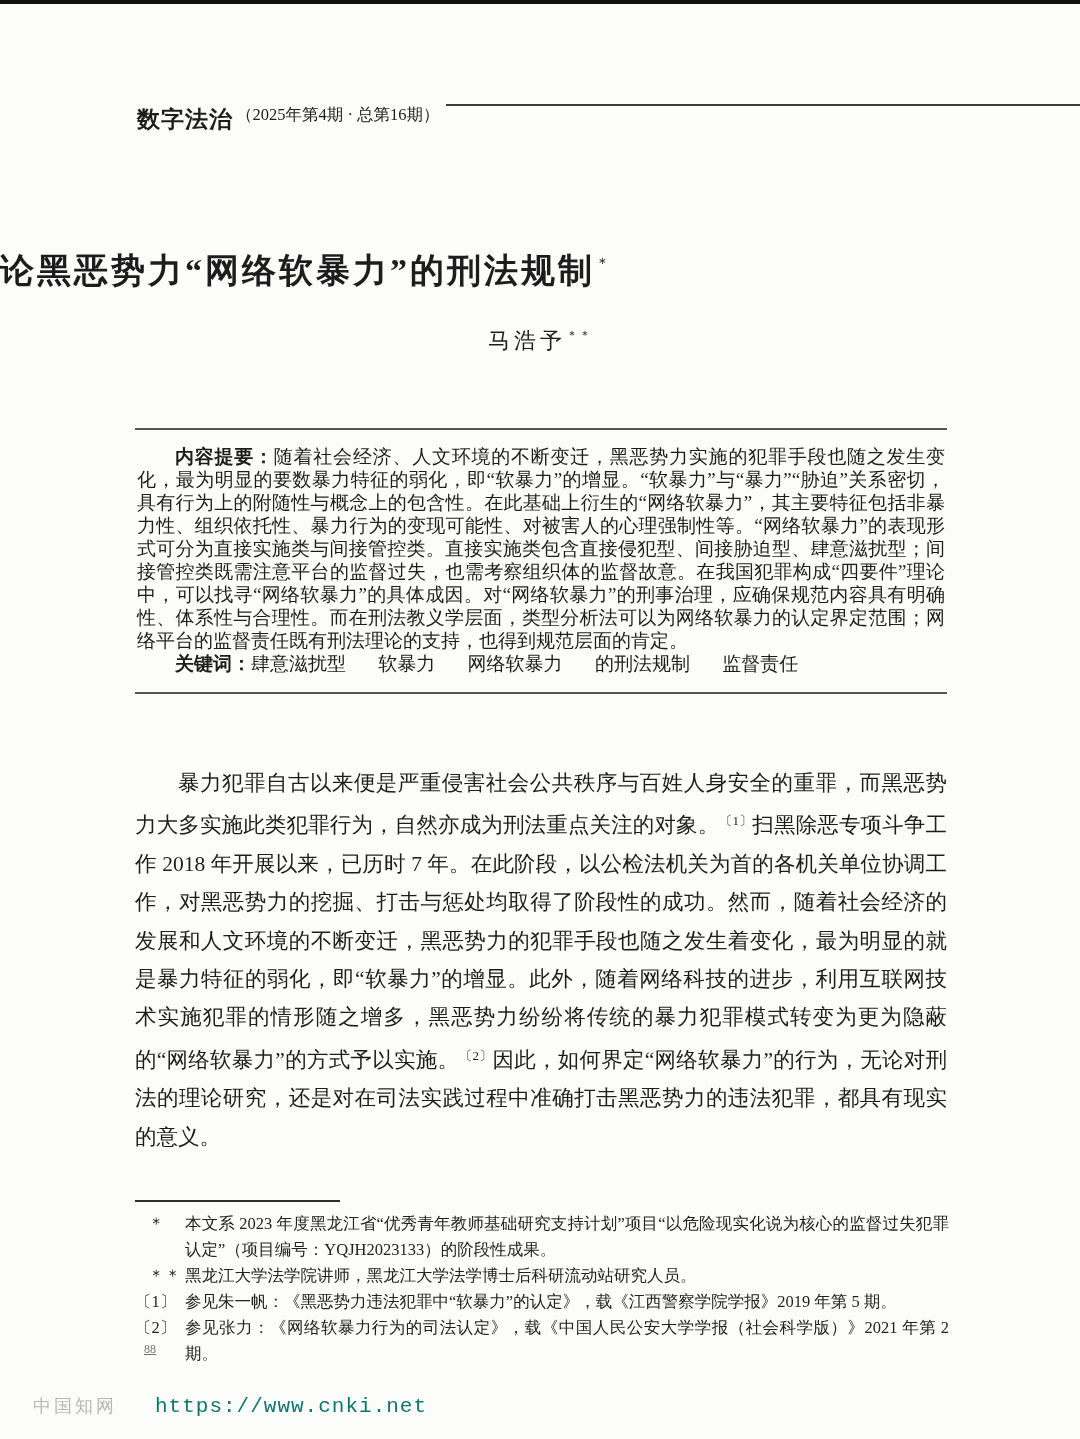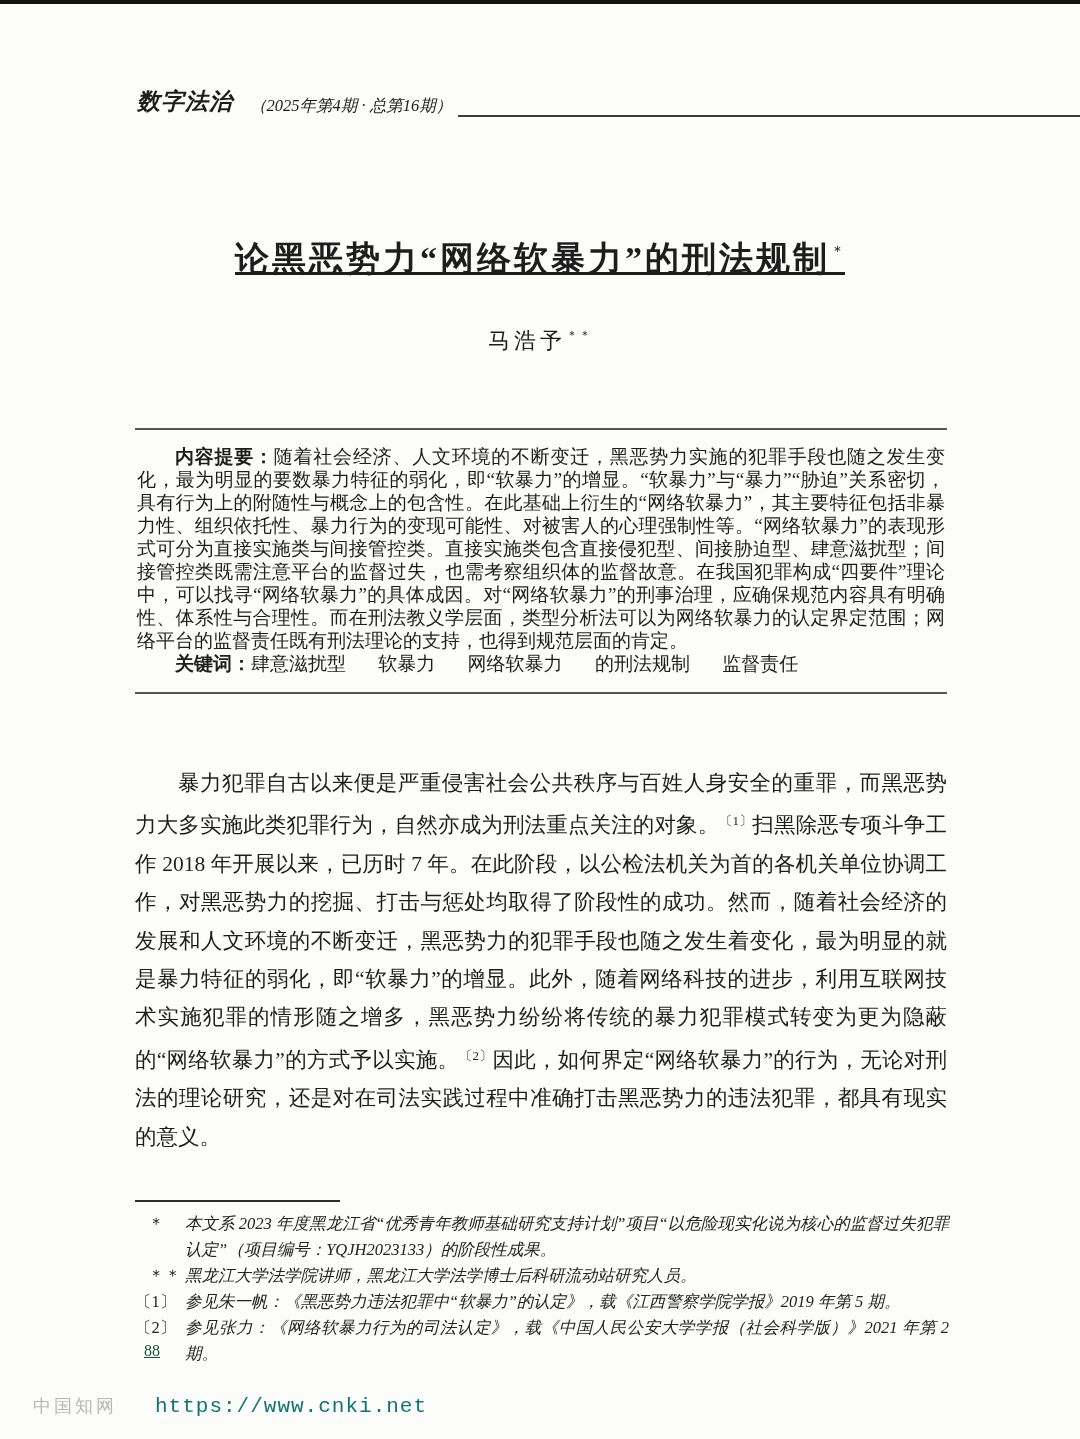--- a/index.html
+++ b/index.html
@@ -4,27 +4,27 @@
 <style>
   * { margin:0; padding:0; box-sizing:border-box; }
   html,body { background:#e9e9e7; }
   .page {
     position:relative; width:1080px; height:1439px; margin:0 auto;
     background:#fcfcfb; color:#1d1d1d; overflow:hidden;
     font-family:"Liberation Serif", serif;
   }
   .top-bar { position:absolute; top:0; left:0; width:1080px; height:4px; background:#111; }
 
-  .journal-header { position:absolute; top:86px; left:137px; right:0; display:flex; align-items:flex-end;font-style:italic; }
+  .journal-header { position:absolute; top:104px; left:137px; right:0; display:flex; align-items:flex-start; }
   .journal-name { font-family:"Liberation Sans", sans-serif; font-weight:bold; font-size:23px; letter-spacing:1px; white-space:nowrap; }
-  .journal-issue { font-size:16.5px; margin-left:17px; white-space:nowrap; }
+  .journal-issue { font-size:16.5px; margin-left:3px; white-space:nowrap; }
   .header-rule { flex:1 1 auto; height:2px; background:#3d3d3d; margin-left:6px; }
 
-  .article-title { position:absolute; top:236px; left:0; width:100%; text-align:center;
-    font-size:34px; font-weight:bold; letter-spacing:3px;text-decoration:underline; }
+  .article-title { position:absolute; top:248px; left:0; width:100%; 
+    font-size:34px; font-weight:bold; letter-spacing:3px; }
   .article-title sup { font-size:15px; font-weight:normal; letter-spacing:0; vertical-align:14px; }
 
   .article-author { position:absolute; top:326px; left:0; width:100%; text-align:center;
     font-size:22px; letter-spacing:4px; }
   .article-author sup { font-size:12px; letter-spacing:1px; vertical-align:9px; }
 
   .abstract-box { position:absolute; top:428px; left:135px; width:812px;
     border-top:2px solid #555; border-bottom:2px solid #555;
     padding:15px 2px 17px 2px; font-size:19px; line-height:23px; text-align:justify; }
   .abstract-box p { text-indent:2em; }
@@ -37,23 +37,23 @@
     overflow:hidden; font-size:21.5px; line-height:38.4px; text-align:justify; }
   .body-text p { text-indent:2em; }
   .ref { font-size:13px; vertical-align:7px; letter-spacing:0; }
 
   .footnotes { position:absolute; top:1200px; left:135px; width:814px;
     font-size:16.5px; line-height:26px; color:#222; }
   .fn-rule { width:205px; height:0; border-top:2px solid #2e2e2e; margin-bottom:9px; }
   .fn-row { display:flex; align-items:flex-start; }
   .fn-marker { flex:0 0 50px; }
   .fn-marker.star { padding-left:13px; }
-  .fn-text { flex:1 1 auto; text-align:justify;font-style:italic; }
+  .fn-text { flex:1 1 auto; text-align:justify; }
 
-  .page-number { position:absolute; top:1342px; left:144px; font-size:16px; color:#14532d;text-decoration:underline; }
+  .page-number { position:absolute; top:1342px; left:144px; font-size:12px; color:#737373;text-decoration:underline; }
 
   .watermark { position:absolute; top:1394px; left:33px; display:flex; align-items:baseline; }
   .wm-name { color:#b7b7b5; font-size:18px; letter-spacing:3px; }
   .wm-url { color:#0f766e; font-family:"Liberation Mono", monospace; font-size:21px;
     letter-spacing:1px; margin-left:38px; }
 </style>
 </head>
 <body>
 
 <div class="page">

